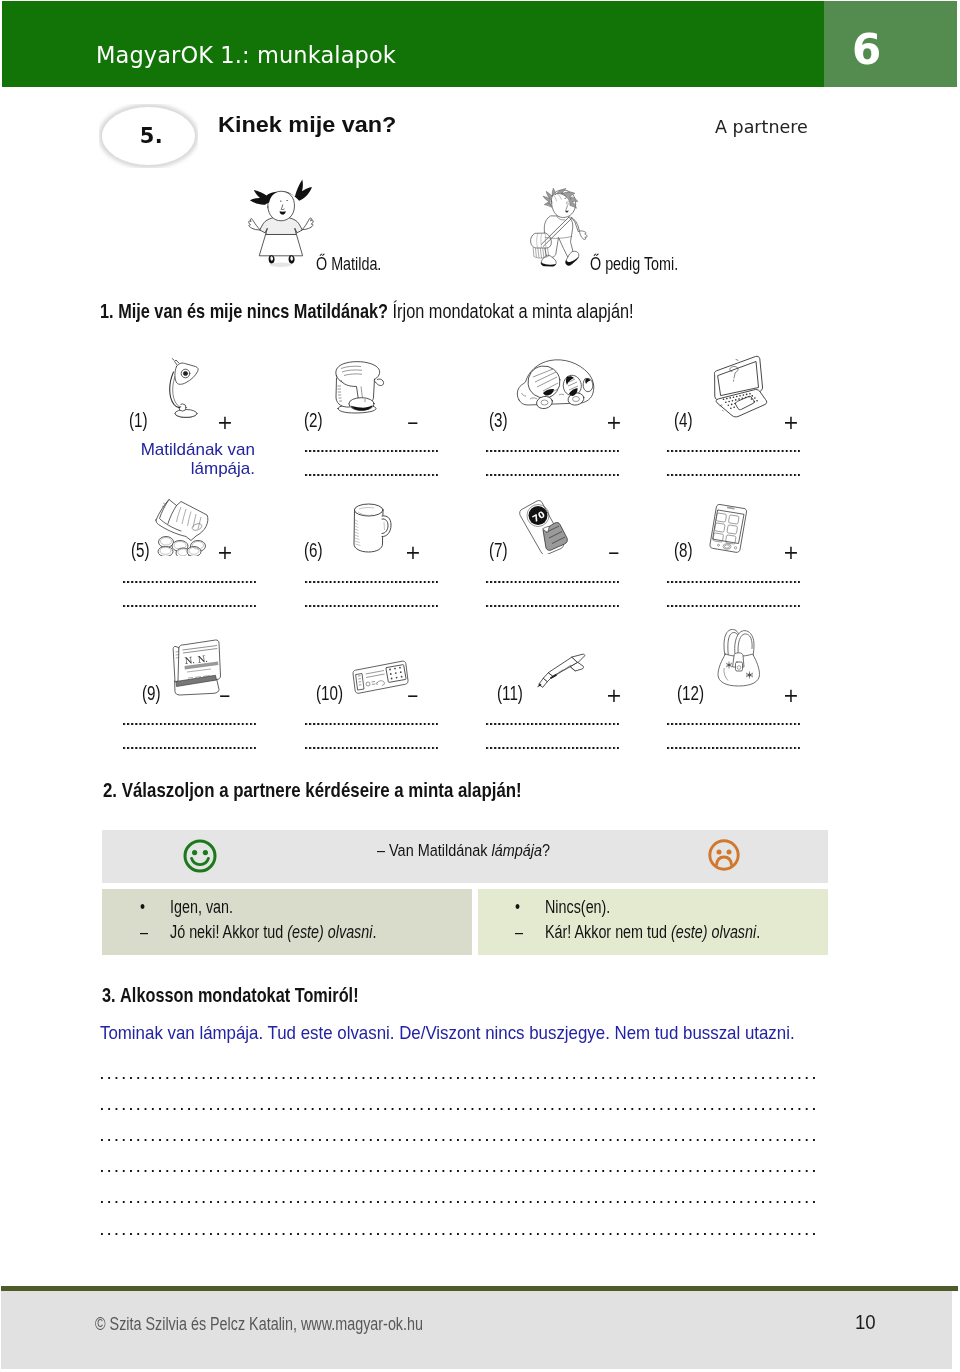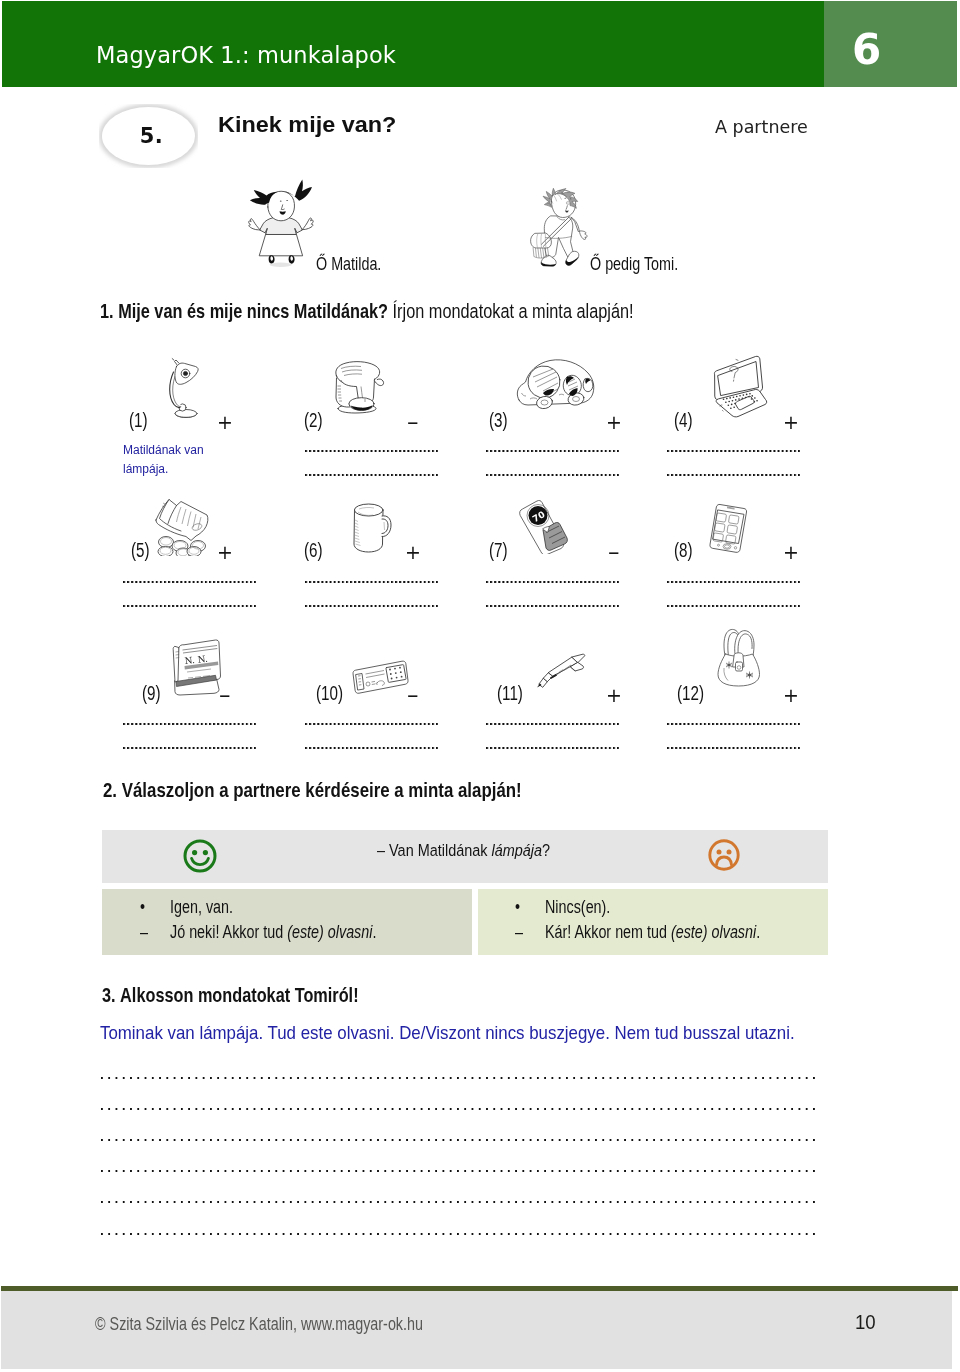--- a/index.html
+++ b/index.html
@@ -20,21 +20,21 @@
   .sec-right{position:absolute;left:715px;top:117px;font-size:17.5px;color:#222;font-family:"DejaVu Sans",sans-serif;}
 
   
   .ex-head{position:absolute;white-space:nowrap;font-family:"Liberation Sans",sans-serif;font-size:20.5px;color:#131313;transform-origin:0 0;transform:scaleX(0.795);}
   .ex-head b{font-weight:bold;}
   .item-num{position:absolute;font-family:"Liberation Sans",sans-serif;font-size:20px;color:#151515;transform-origin:0 0;transform:scaleX(0.76);}
   .op{position:absolute;font-family:"DejaVu Sans",sans-serif;font-size:19px;color:#151515;line-height:1;}
   .dots{position:absolute;height:4px;width:133px;
         background-image:radial-gradient(circle at 1px 1px, #111 1.0px, transparent 1.3px);
         background-size:4.1px 4px;background-repeat:repeat-x;}
-  .ans1{position:absolute;color:#2222a0;font-family:"Liberation Sans",sans-serif;font-size:12px;text-align:left;line-height:18.8px;}
+  .ans1{position:absolute;color:#2222a0;font-family:"Liberation Sans",sans-serif;font-size:17px;text-align:right;line-height:18.8px;}
   .pic{position:absolute;}
   .cap{position:absolute;white-space:nowrap;font-family:"Liberation Sans",sans-serif;font-size:18.5px;color:#131313;transform-origin:0 0;transform:scaleX(0.775);}
 
   
   .qbar{position:absolute;left:102px;top:830px;width:726px;height:53px;background:#e5e5e5;}
   .qtext{position:absolute;left:377px;top:840px;white-space:nowrap;font-family:"Liberation Sans",sans-serif;font-size:17.2px;color:#131313;transform-origin:0 0;transform:scaleX(0.84);}
   .qtext i{font-style:italic;}
   .abox{position:absolute;top:889px;height:66px;}
   .abox.left{left:102px;width:370px;background:#d9dccb;}
   .abox.right{left:478px;width:350px;background:#e4ead0;}

